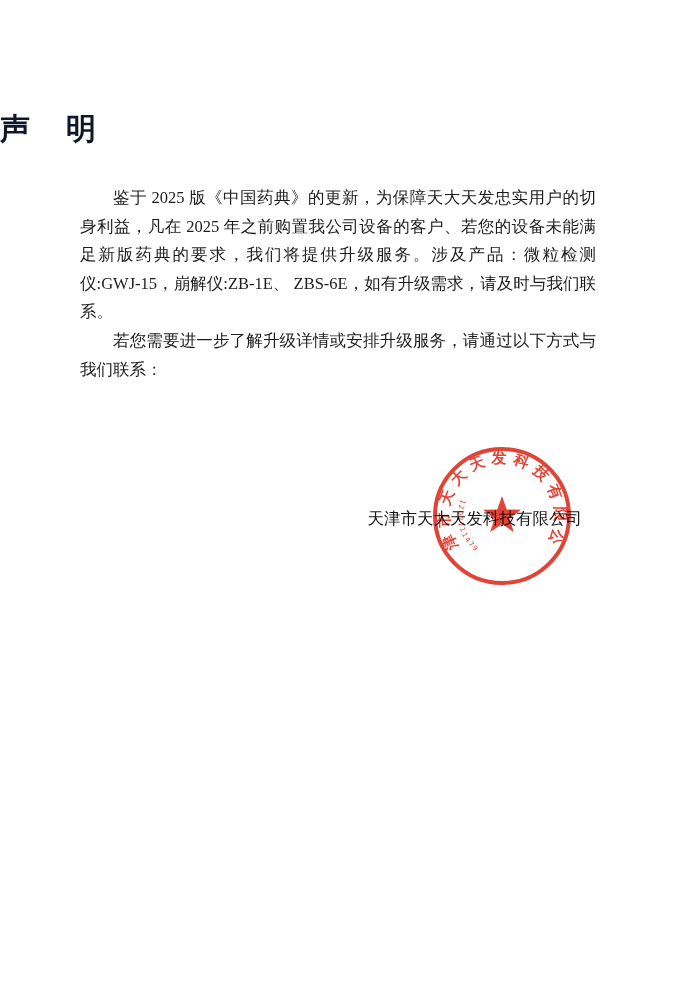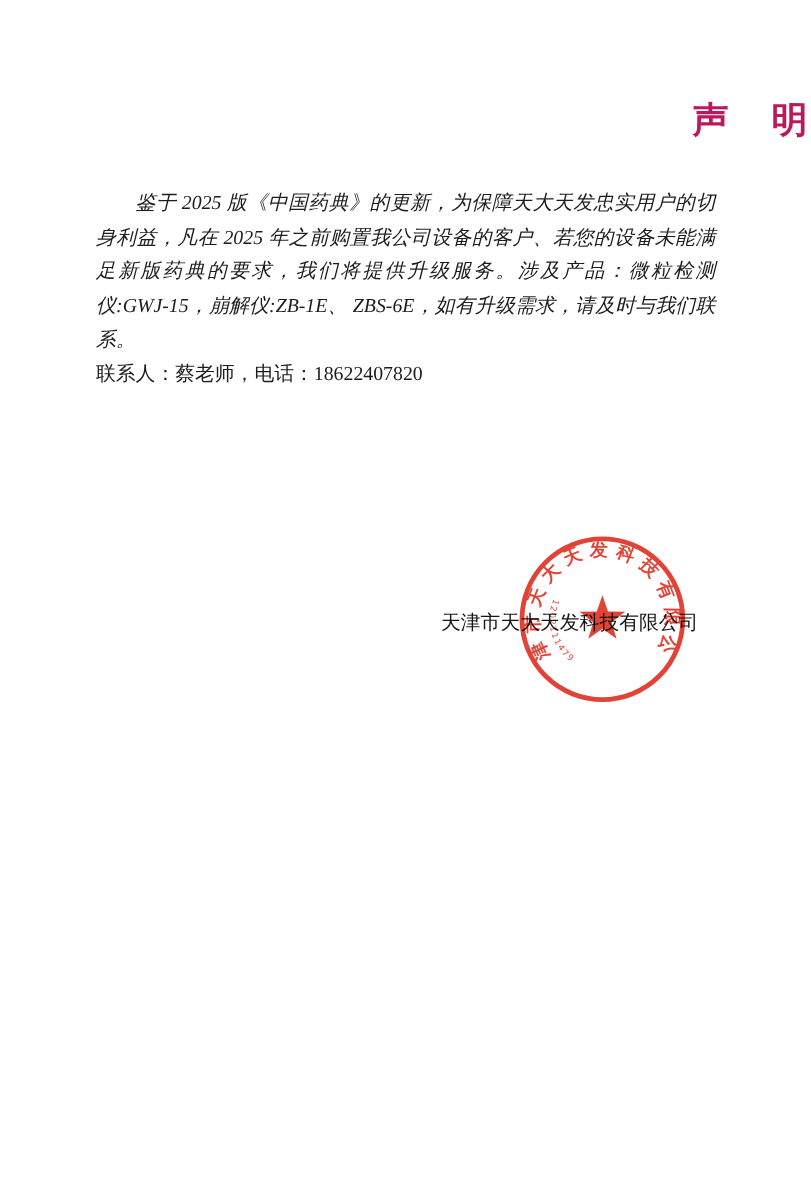--- a/index.html
+++ b/index.html
@@ -5,35 +5,35 @@
   html,body{margin:0;padding:0;background:#ffffff;}
   .page{
     position:relative;
     width:676px;height:999px;
     background:#ffffff;
     font-family:"Liberation Serif","DejaVu Serif",serif;
     color:#1c1c1c;
     overflow:hidden;
   }
   .doc-title{
-    padding-top:80px;
-    text-align:right;
+    padding-top:109px;
+    text-align:left;
     font-size:30px;
     font-weight:bold;
     letter-spacing:3px;
-    color:#be185d;
+    color:#0f172a;
   }
   .doc-body{
     margin:34px 80px 0 80px;
     font-size:16.5px;
     line-height:28.6px;
     text-align:justify;
   }
   .doc-body p{margin:0;}
-  .doc-body p.indent{text-indent:2em;font-style:italic;}
+  .doc-body p.indent{text-indent:2em;}
   .signature{
     position:absolute;
     top:502px;
     right:94px;
     text-align:right;
     font-size:16.5px;
     line-height:33px;
     color:#161616;
   }
   .seal{
@@ -61,21 +61,21 @@
 </style>
 </head>
 <body>
 
 <div class="page">
 
   <div class="doc-title">声　明</div>
 
   <div class="doc-body">
     <p class="indent">鉴于 2025 版《中国药典》的更新，为保障天大天发忠实用户的切身利益，凡在 2025 年之前购置我公司设备的客户、若您的设备未能满足新版药典的要求，我们将提供升级服务。涉及产品：微粒检测仪:GWJ-15，崩解仪:ZB-1E、 ZBS-6E，如有升级需求，请及时与我们联系。</p>
-    <p>联系人：蔡老师，电话：18622407820</p>
+    <p class="indent">若您需要进一步了解升级详情或安排升级服务，请通过以下方式与我们联系：</p>
   </div>
 
   <div class="signature">
     <div>天津市天大天发科技有限公司</div>
   </div>
 
   <svg class="seal" viewBox="0 0 150 150" xmlns="http://www.w3.org/2000/svg">
     <defs>
       <path id="sealArc" d="M 29.1,101.5 A 53,53 0 1 1 120.9,101.5" fill="none"></path>
       <path id="codeArc" d="M 36.9,53 A 44,44 0 0 0 53,113.1" fill="none"></path>

